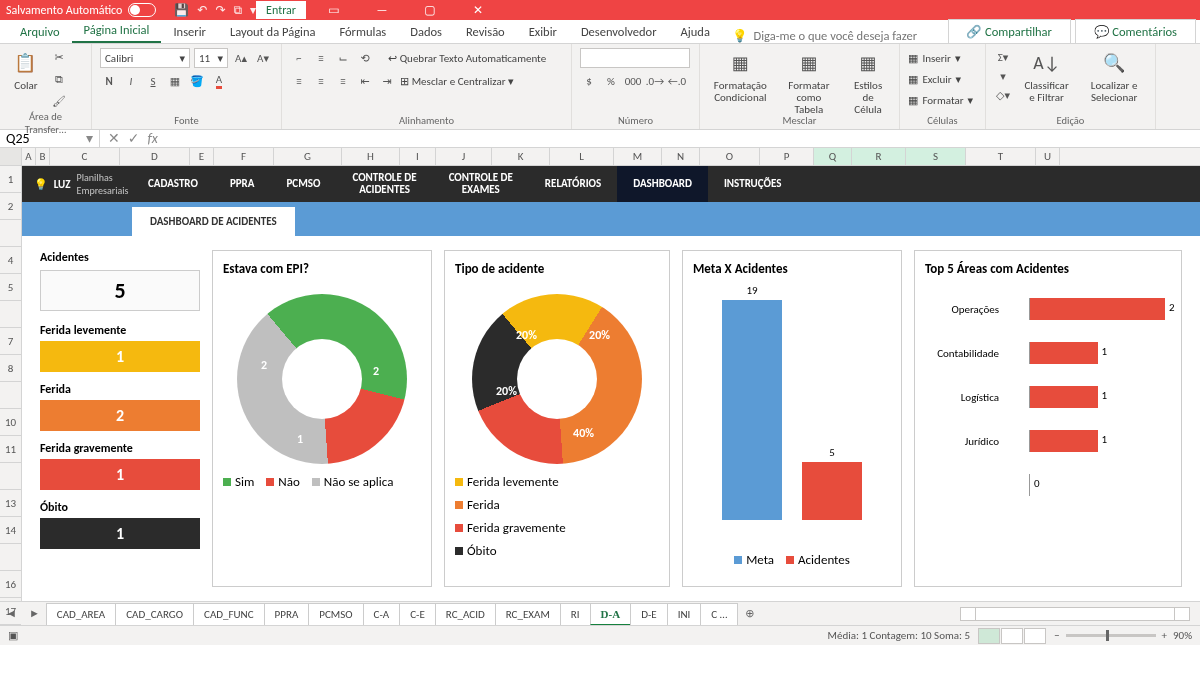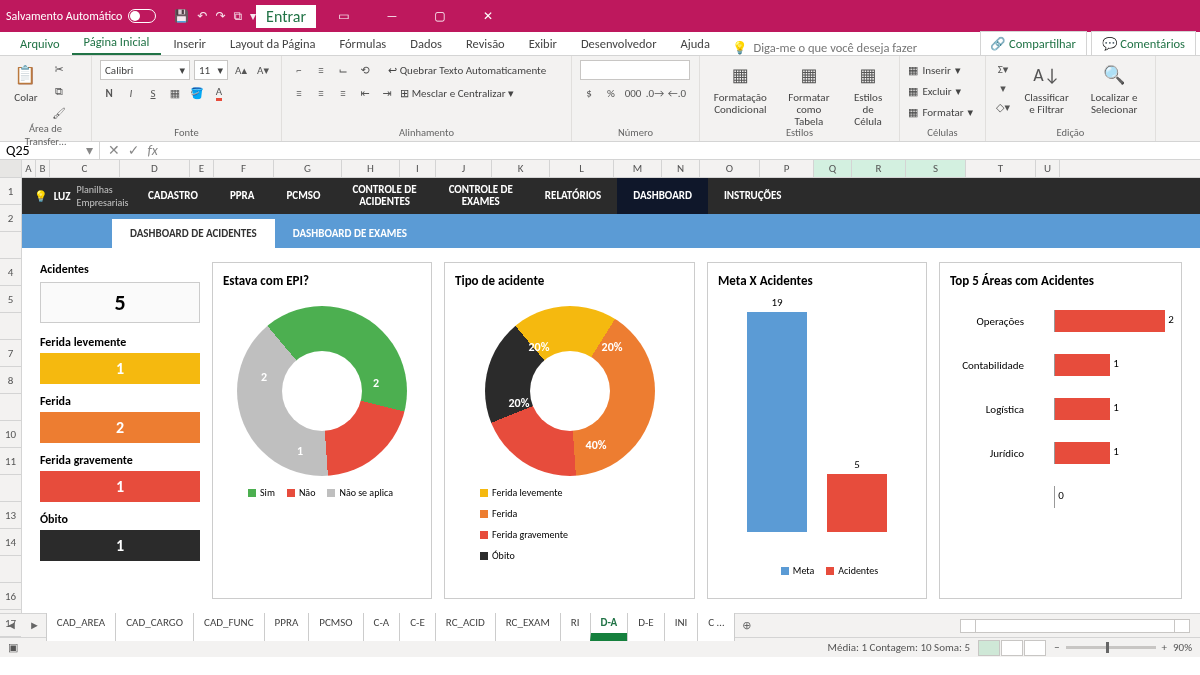--- a/index.html
+++ b/index.html
@@ -1,38 +1,38 @@
 <!DOCTYPE html>
 <html><head>
 <meta charset="utf-8">
 <style>
 * { box-sizing: border-box; margin: 0; padding: 0; font-family: "Segoe UI", Calibri, sans-serif; }
 body { width: 1200px; height: 675px; background: #fff; overflow: hidden; font-size: 12px; }
 
 
-.titlebar { height: 32px; background: #be185d; color: #fff; display: flex; align-items: center; padding: 0 6px; font-size: 12px; }
+.titlebar { height: 20px; background: #ef4444; color: #fff; display: flex; align-items: center; padding: 0 6px; font-size: 12px; }
 .titlebar .left { display: flex; align-items: center; gap: 10px; }
 .titlebar .autosave { display: flex; align-items: center; gap: 6px; }
 .titlebar .toggle { width: 28px; height: 14px; border: 1px solid #fff; border-radius: 8px; position: relative; }
 .titlebar .toggle::after { content: ""; position: absolute; left: 1px; top: 1px; width: 10px; height: 10px; border-radius: 50%; background: #fff; }
 .titlebar .qat { display: flex; gap: 8px; margin-left: 8px; }
 .titlebar .qat span { opacity: .9; }
 .titlebar .center { flex: 1; text-align: center; }
 .titlebar .right { display: flex; align-items: center; gap: 8px; }
-.titlebar .entrar { background: #fff; color: #217346; padding: 2px 10px; font-size: 16px; }
+.titlebar .entrar { background: #fff; color: #217346; padding: 2px 10px; font-size: 12px; }
 .titlebar .winbtn { width: 40px; text-align: center; }
 
 
 .ribbontabs { height: 24px; background: #fff; border-bottom: 1px solid #d4d4d4; display: flex; align-items: flex-end; padding-left: 8px; font-size: 12.5px; color: #444; }
 .ribbontabs .tab { padding: 4px 12px; cursor: pointer; }
 .ribbontabs .tab.file { color: #217346; font-weight: 400; }
 .ribbontabs .tab.active { border-bottom: 2px solid #217346; color: #217346; }
 .ribbontabs .spacer { flex: 1; }
 .ribbontabs .tellme { display: flex; align-items: center; gap: 6px; color: #777; padding: 0 10px; }
-.ribbontabs .share { color: #217346; padding: 4px 10px; border: 1px solid #d4d4d4; border-bottom: none; margin-right: 4px; text-align: center; }
+.ribbontabs .share { color: #217346; padding: 4px 18px; border: 1px solid #d4d4d4; border-bottom: none; margin-right: 4px; text-align: center; }
 
 
 .ribbon { height: 86px; background: #f3f2f1; border-bottom: 1px solid #d4d4d4; display: flex; font-size: 11px; color: #444; }
 .ribgroup { border-right: 1px solid #e1dfdd; padding: 4px 8px 2px; display: flex; flex-direction: column; justify-content: space-between; }
 .ribgroup .label { text-align: center; font-size: 10.5px; color: #666; }
 .ribgroup .content { display: flex; align-items: flex-start; gap: 6px; height: 64px; }
 .bigbtn { display: flex; flex-direction: column; align-items: center; justify-content: center; gap: 2px; padding: 2px 4px; text-align: center; line-height: 1.1; }
 .biticon { width: 28px; height: 28px; display: flex; align-items: center; justify-content: center; font-size: 18px; color: #555; }
 .smallrow { display: flex; gap: 4px; align-items: center; height: 20px; }
 .fontname { width: 90px; height: 20px; border: 1px solid #c8c6c4; background: #fff; padding: 0 4px; display:flex;align-items:center;justify-content:space-between; }
@@ -58,60 +58,60 @@
 .rowhdrs div { height: 27px; border-bottom: 1px solid #d4d4d4; text-align: center; line-height: 27px; }
 .sheet { flex: 1; position: relative; background: #fff; }
 
 
 .dashnav { position: absolute; left: 0; top: 0; right: 0; height: 36px; background: #2b2b2b; display: flex; align-items: center; color: #fff; font-size: 11px; font-weight: 600; }
 .dashnav .logo { width: 110px; padding-left: 12px; display:flex;align-items:center;gap:6px; font-weight:400; }
 .dashnav .navitem { padding: 0 16px; height: 100%; display: flex; align-items: center; text-align: center; line-height: 1.1; }
 .dashnav .navitem.active { background: #0f172a; }
 
 .subtabs { position: absolute; left: 0; top: 36px; right: 0; height: 34px; background: #5b9bd5; display: flex; align-items: flex-end; padding-left: 90px; font-size: 11px; font-weight: 600; }
-.subtabs .st { padding: 8px 18px; color: #fff; }
+.subtabs .st { padding: 8px 18px; color: #fff; margin-left: 20px; }
 .subtabs .st.active { background: #fff; color: #333; }
 
 
 .dashbody { position: absolute; left: 0; top: 70px; right: 0; bottom: 0; padding: 14px 18px; display: flex; gap: 12px; }
 .col1 { width: 160px; }
 .acval { border: 1px solid #ccc; text-align: center; font-size: 22px; font-weight: 700; padding: 6px 0; margin: 6px 0 12px; background:#fafafa; }
 .cathdr { font-size: 12px; font-weight: 700; margin-bottom: 4px; }
 .catbar { text-align: center; font-weight: 700; font-size: 16px; color: #fff; padding: 6px 0; margin-bottom: 10px; }
 
 .colchart { border: 1px solid #ccc; background: #fff; padding: 10px; flex-shrink:0; }
 .ctitle { font-weight: 700; font-size: 13px; margin-bottom: 8px; }
 
 
 .donut { position: relative; width: 170px; height: 170px; margin: 18px auto 10px; border-radius: 50%; }
 .donut .hole { position: absolute; left: 50%; top: 50%; width: 80px; height: 80px; margin: -40px 0 0 -40px; background: #fff; border-radius: 50%; }
 .donut .dlabel { position: absolute; color: #fff; font-size: 12px; font-weight:600; }
 
-.legend { font-size: 10px; display: flex; flex-wrap: wrap; gap: 8px 12px; margin-top: 8px; margin-left: 25px; }
+.legend { font-size: 13px; display: flex; flex-wrap: wrap; gap: 8px 12px; margin-top: 8px; }
 .legend .li { display: flex; align-items: center; gap: 4px; }
 .legend .sw { width: 8px; height: 8px; }
 
 
 .barchart { position: relative; height: 260px; width: 180px; margin: 0 auto; }
 .bar { position: absolute; bottom: 24px; width: 60px; }
 .barlbl { position: absolute; width: 60px; text-align: center; font-size: 11px; }
 
 
 .hbars { padding: 14px 6px; }
 .hrow { display: flex; align-items: center; margin-bottom: 22px; font-size: 11px; gap: 24px; }
 .hrow .lab { width: 74px; text-align: right; padding-right: 6px; }
 .hrow .track { flex: 1; position: relative; height: 22px; border-left: 1px solid #999; }
 .hrow .hb { position: absolute; left: 0; top: 0; height: 100%; background: #e74c3c; }
 .hrow .hv { position: absolute; top: 3px; font-size: 11px; }
 
 
 .sheettabs { height: 24px; border-top: 1px solid #d4d4d4; display: flex; align-items: center; background: #f3f2f1; font-size: 11px; }
 .sheettabs .navarrow { padding: 0 6px; color: #666; }
 .sheettabs .stab { padding: 4px 10px; border: 1px solid #ccc; border-bottom: none; background: #fff; margin-right: -1px; color: #444; }
-.sheettabs .stab.active { border-bottom: 8px solid #15803d; color: #217346; font-weight: 600; }
+.sheettabs .stab.active { border-bottom: 1px solid #15803d; color: #217346; font-weight: 600; font-family: Liberation Serif, serif; }
 .sheettabs .plus { padding: 0 8px; color: #666; }
 .sheettabs .scroll { flex: 1; display:flex; justify-content:flex-end; padding-right:10px; }
 .sheettabs .scrollbar { width:230px; height:14px; border:1px solid #c8c6c4; background:#fff; position:relative; }
 .sheettabs .scrollbar::before { content:""; position:absolute; left:0; top:0; width:14px; height:100%; border-right:1px solid #c8c6c4; }
 .sheettabs .scrollbar::after { content:""; position:absolute; right:0; top:0; width:14px; height:100%; border-left:1px solid #c8c6c4; }
 
 
 .statusbar { height: 20px; background: #f3f2f1; border-top: 1px solid #d4d4d4; display: flex; align-items: center; font-size: 11px; color: #555; padding: 0 8px; }
 .statusbar .spacer { flex: 1; }
 .statusbar .viewbtns { display: flex; gap: 1px; margin: 0 8px; }
@@ -256,21 +256,21 @@
         </div>
       <div class="bigbtn">
           <div class="biticon">▦</div>
           <span>Formatar como Tabela</span>
         </div>
       <div class="bigbtn">
           <div class="biticon">▦</div>
           <span>Estilos de Célula</span>
         </div>
     </div>
-    <div class="label">Estilos</div>
+    <div class="label">Mesclar</div>
   </div>
   <div class="ribgroup" style="width:86px">
     <div class="content" style="flex-direction:column;gap:1px">
       <div class="smallrow">▦ <span>Inserir</span> ▾</div>
       <div class="smallrow">▦ <span>Excluir</span> ▾</div>
       <div class="smallrow">▦ <span>Formatar</span> ▾</div>
     </div>
     <div class="label">Células</div>
   </div>
   <div class="ribgroup" style="width:170px">
@@ -364,21 +364,20 @@
           <div class="navitem">CONTROLE DE<br>ACIDENTES</div>
           <div class="navitem">CONTROLE DE<br>EXAMES</div>
           <div class="navitem">RELATÓRIOS</div>
           <div class="navitem active">DASHBOARD</div>
           <div class="navitem">INSTRUÇÕES</div>
         </div>
     </div>
 
     <div class="subtabs">
       <div class="st active">DASHBOARD DE ACIDENTES</div>
-      <div class="st">DASHBOARD DE EXAMES</div>
     </div>
 
     <div class="dashbody">
 
       <div class="col1">
         <div class="cathdr">Acidentes</div>
         <div class="acval">5</div>
         <div id="kpicats">
             <div class="cathdr">Ferida levemente</div>
             <div class="catbar" style="background: rgb(245, 185, 15);">1</div>
@@ -408,21 +407,21 @@
               <span class="sw" style="background:#e74c3c"></span>
               <span>Não</span>
             </div>
             <div class="li">
               <span class="sw" style="background:#bfbfbf"></span>
               <span>Não se aplica</span>
             </div>
           </div>
       </div>
 
-      <div class="colchart" style="width:251px">
+      <div class="colchart" style="width:226px">
         <div class="ctitle">Tipo de acidente</div>
         <div class="donut" id="donut2" style="background: conic-gradient(from -40deg, rgb(245, 185, 15) 0deg, rgb(245, 185, 15) 72deg, rgb(237, 125, 49) 72deg, rgb(237, 125, 49) 216deg, rgb(231, 76, 60) 216deg, rgb(231, 76, 60) 288deg, rgb(43, 43, 43) 288deg, rgb(43, 43, 43) 360deg);">
           <div class="hole"></div>
           <div class="dlabel" style="right:32px;top:34px">20%</div>
           <div class="dlabel" style="right:48px;bottom:24px">40%</div>
           <div class="dlabel" style="left:24px;top:90px">20%</div>
           <div class="dlabel" style="left:44px;top:34px">20%</div>
         </div>
         <div class="legend" id="leg2" style="flex-direction:column">
             <div class="li">

